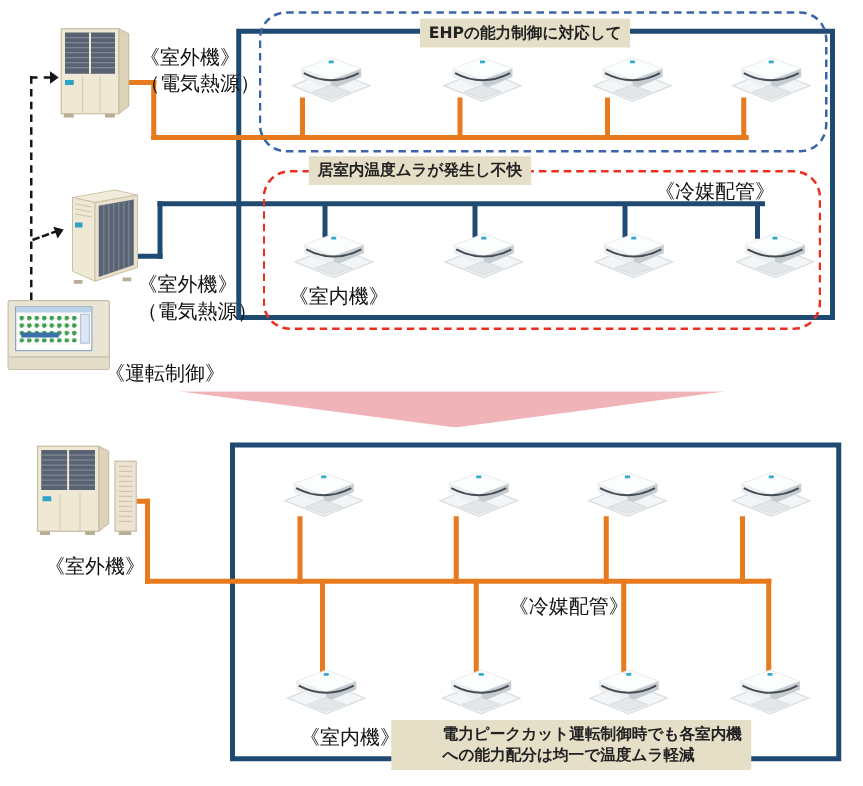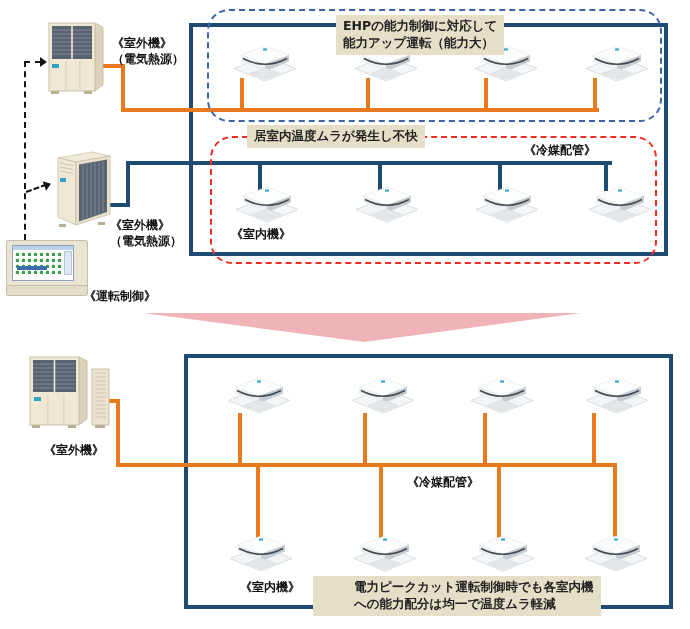--- a/index.html
+++ b/index.html
@@ -26,21 +26,21 @@
   .dashbox.red{border:2px dashed var(--dash-red);}
   
   .callout{
     position:absolute;background:var(--beige);padding:3px 7px;
     font-size:12.5px;font-weight:bold;line-height:1.35;color:#222;
     white-space:nowrap;z-index:8;
   }
   .callout.center{text-align:center;}
   
   .lbl{
-    position:absolute;font-size:12px;font-weight:bold;color:#111;
+    position:absolute;font-size:16px;font-weight:normal;color:#111;
     line-height:1.3;white-space:nowrap;z-index:7;
   }
   
   .ctl-v{position:absolute;border-left:2px dashed #151515;width:0;}
   .ctl-h{position:absolute;border-top:2px dashed #151515;height:0;}
   .arrow-r{position:absolute;width:0;height:0;border:5px solid transparent;border-left:7px solid #151515;}
   
   .bigarrow{
     position:absolute;background:var(--pink);
     clip-path:polygon(0 0,100% 0,50.5% 100%);
@@ -190,21 +190,20 @@
   </div>
 
   <div class="ctl-v" style="left:24px;top:61px;height:179px;"></div>
   <div class="ctl-h" style="left:24px;top:61px;width:17px;"></div>
   <div class="arrow-r" style="left:40px;top:57px;"></div>
   <div class="ctl-h" style="left:26px;top:191px;width:22px;transform:rotate(-20deg);transform-origin:left center;"></div>
   <div class="arrow-r" style="left:44px;top:179px;transform:rotate(-20deg);"></div>
 
   <div class="callout" style="left:336px;top:15px;">
     <div>EHPの能力制御に対応して</div>
-    <div>能力アップ運転（能力大）</div>
   </div>
   <div class="callout" style="left:247px;top:125px;">
     <div>居室内温度ムラが発生し不快</div>
   </div>
 
   <div class="lbl" style="left:112px;top:36px;">
     <div>《室外機》</div>
     <div>（電気熱源）</div>
   </div>
   <div class="lbl" style="left:110px;top:218px;">

